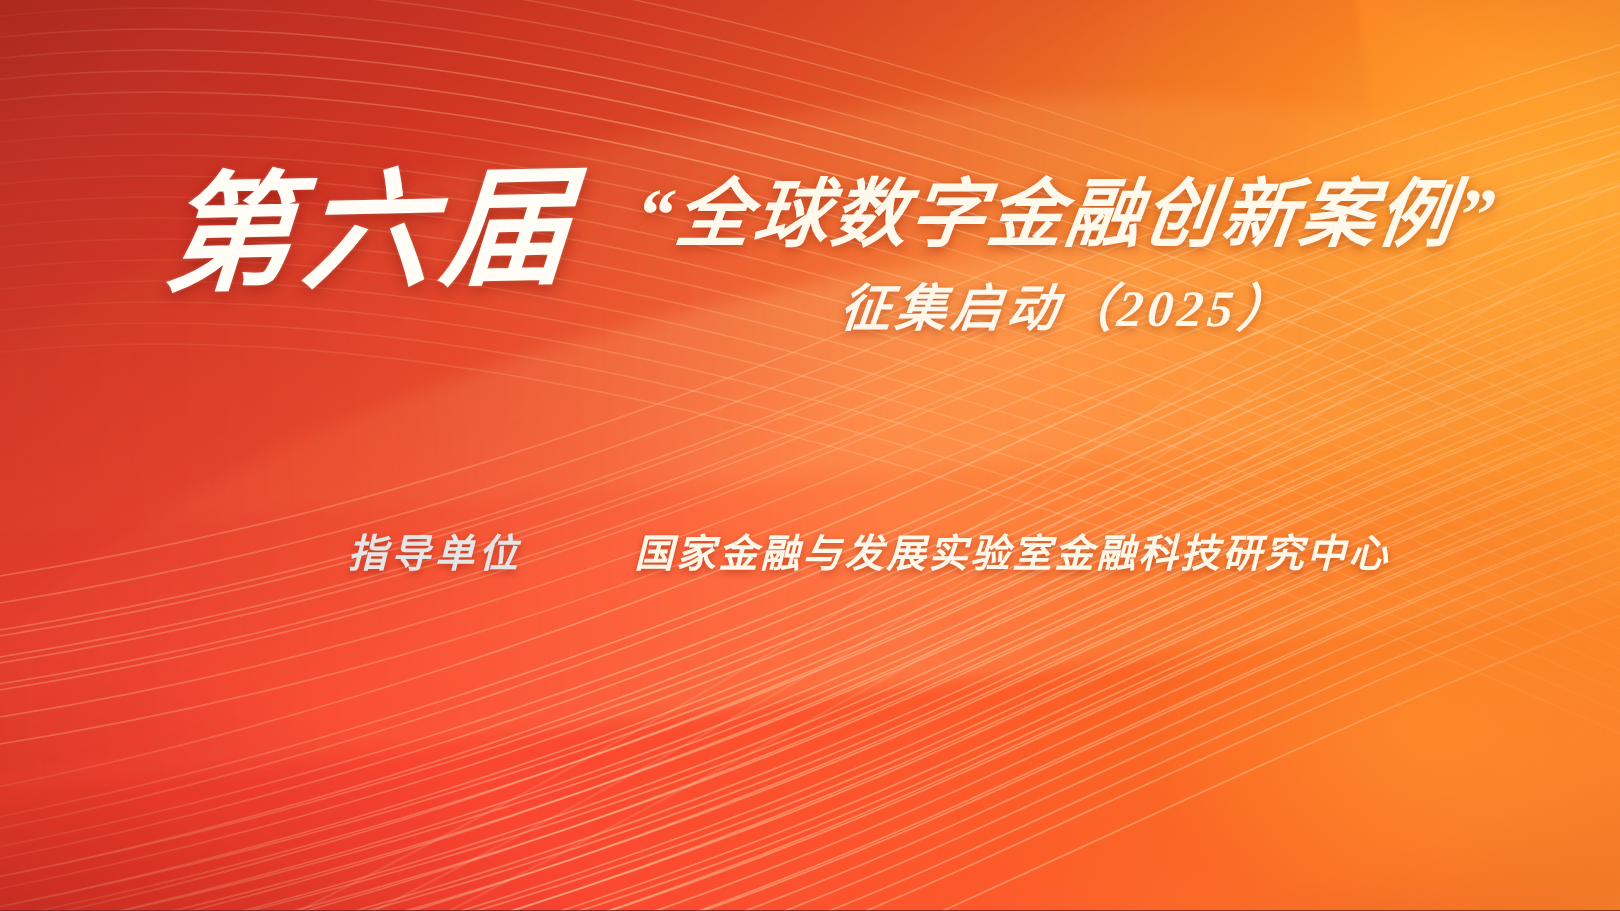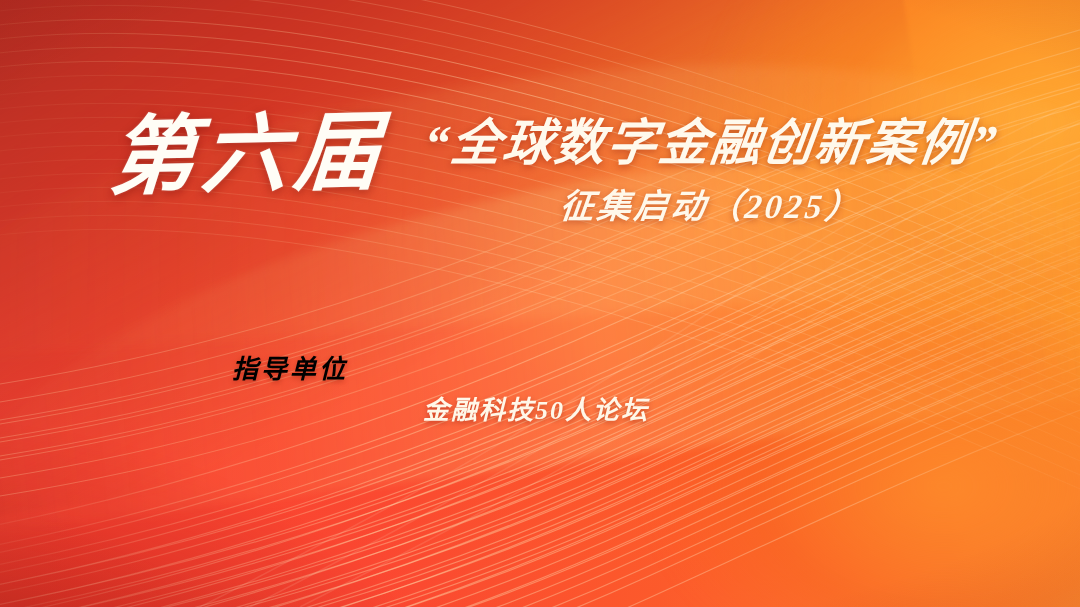--- a/index.html
+++ b/index.html
@@ -112,21 +112,21 @@
     white-space:nowrap;
   }
 
   .credits{position:absolute;left:0;top:355px;width:100%;}
   .credit-row{position:relative;height:41px;}
   .credit-label{
     position:absolute;left:232px;top:0;
     font-family:"Liberation Serif","DejaVu Serif",serif;
     font-size:26px;line-height:30px;
     font-weight:700;font-style:italic;
-    color:#000000;letter-spacing:3px;
+    color:#e5e5e5;letter-spacing:3px;
     text-shadow:0 2px 5px rgba(130,20,8,.40);
     white-space:nowrap;
   }
   .credit-value{
     position:absolute;left:423px;top:0;
     font-family:"Liberation Serif","DejaVu Serif",serif;
     font-size:26px;line-height:30px;
     font-weight:700;font-style:italic;
     color:#FFF7E8;letter-spacing:2px;
     text-shadow:0 2px 5px rgba(130,20,8,.40);
@@ -231,24 +231,21 @@
     <div class="title-quote-wrap">
       <span class="title-quoted">“全球数字金融创新案例”</span>
     </div>
 
     <div class="subtitle">征集启动（2025）</div>
 
     <div class="credits">
 
       <div class="credit-row">
         <span class="credit-label">指导单位</span>
+        <span class="credit-value">国家金融与发展实验室金融科技研究中心</span>
       </div>
 
 
-      <div class="credit-row">
-        <span class="credit-label"></span>
-        <span class="credit-value">金融科技50人论坛</span>
-      </div>
 
 
     </div>
   </div>
 </div>
 
 </body></html>

